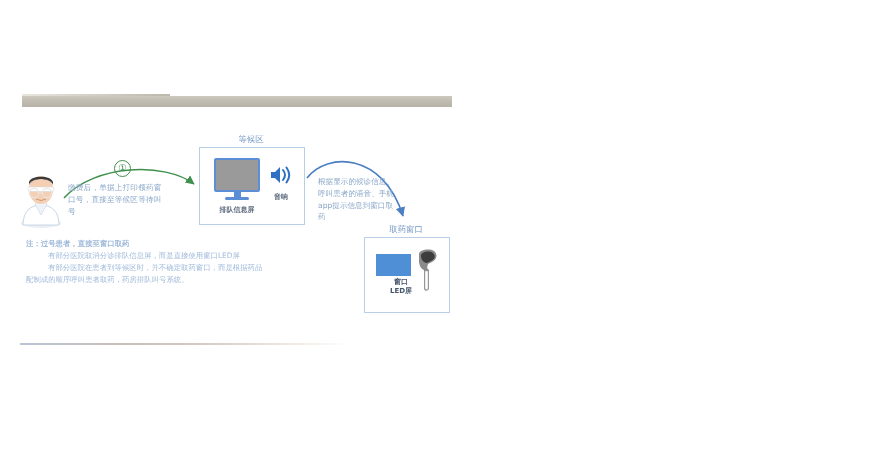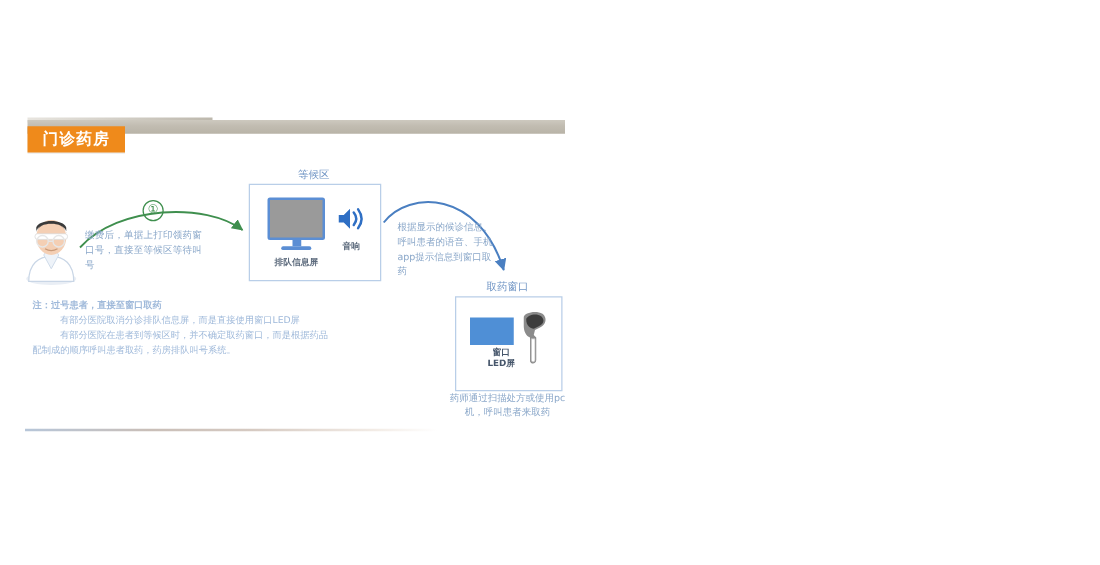--- a/index.html
+++ b/index.html
@@ -141,21 +141,20 @@
 </style>
 </head>
 <body>
 
 <div class="slide">
 
   <div class="left-panel">
 
     <div class="header-bar-hi"></div>
     <div class="header-bar"></div>
-    <div class="header-tag">门诊药房</div>
 
     <div class="patient">
       <svg width="46" height="58" viewBox="0 0 46 58">
         <ellipse cx="23" cy="53" rx="20" ry="5" fill="#e9eef5"></ellipse>
         <path d="M5 55 C5 41 13 35 23 35 C33 35 41 41 41 55 Z" fill="#ffffff" stroke="#c9d6e6" stroke-width="1"></path>
         <path d="M17 34 L23 45 L29 34 L27 31 L19 31 Z" fill="#eef3f9" stroke="#cfdbe9" stroke-width=".8"></path>
         <ellipse cx="23" cy="20" rx="12" ry="14" fill="#f4cfb4"></ellipse>
         <path d="M11 17 C11 6 35 6 35 17 C35 13 31 9 23 9 C15 9 11 13 11 17 Z" fill="#2b2b2b"></path>
         <path d="M11 15 C13 7 33 7 35 15 L35 12 C33 5 13 5 11 12 Z" fill="#3a3a3a"></path>
         <rect x="10" y="17" width="26" height="4.5" rx="2" fill="#ffffff" stroke="#d8d8d8" stroke-width=".6"></rect>
@@ -217,21 +216,20 @@
         <span>LED屏</span>
       </div>
       <div class="scanner">
         <svg width="24" height="46" viewBox="0 0 24 46">
           <path d="M4 6 C4 2 14 0 19 3 C23 6 22 12 17 14 L13 16 L12 20 L14 22 L14 40 C14 43 10 44 9 41 L9 22 C6 21 4 17 4 13 Z" fill="#8b8b8b"></path>
           <path d="M6 7 C7 4 14 2 18 5 C21 8 20 11 16 13 L12 15 C9 15 6 12 6 8 Z" fill="#3d3d3d"></path>
           <path d="M10 23 L13 23 L13 40 C13 42 10 42 10 40 Z" fill="#ffffff" stroke="#b5b5b5" stroke-width=".6"></path>
         </svg>
       </div>
     </div>
-    <div class="win-caption">药师通过扫描处方或使用pc机，呼叫患者来取药</div>
 
     <div class="note">
       <div class="l1">注：过号患者，直接至窗口取药</div>
       <div class="ind1">有部分医院取消分诊排队信息屏，而是直接使用窗口LED屏</div>
       <div class="ind2">有部分医院在患者到等候区时，并不确定取药窗口，而是根据药品</div>
       <div class="ind3">配制成的顺序呼叫患者取药，药房排队叫号系统。</div>
     </div>
 
     <div class="bottom-rule"></div>
   </div>

